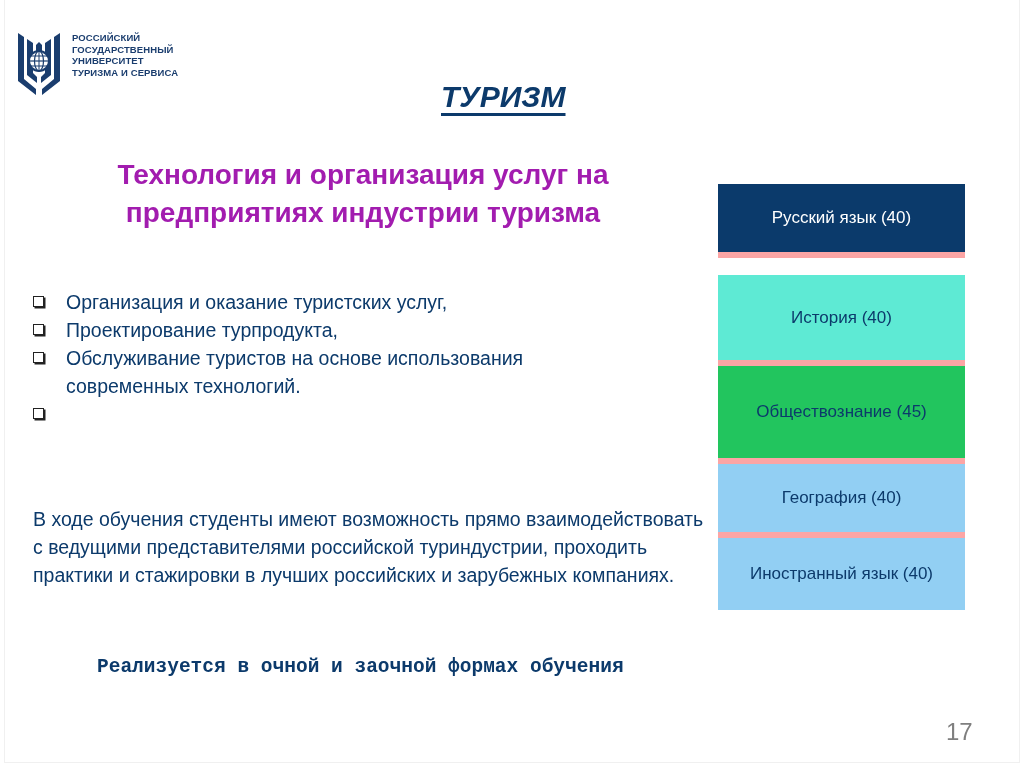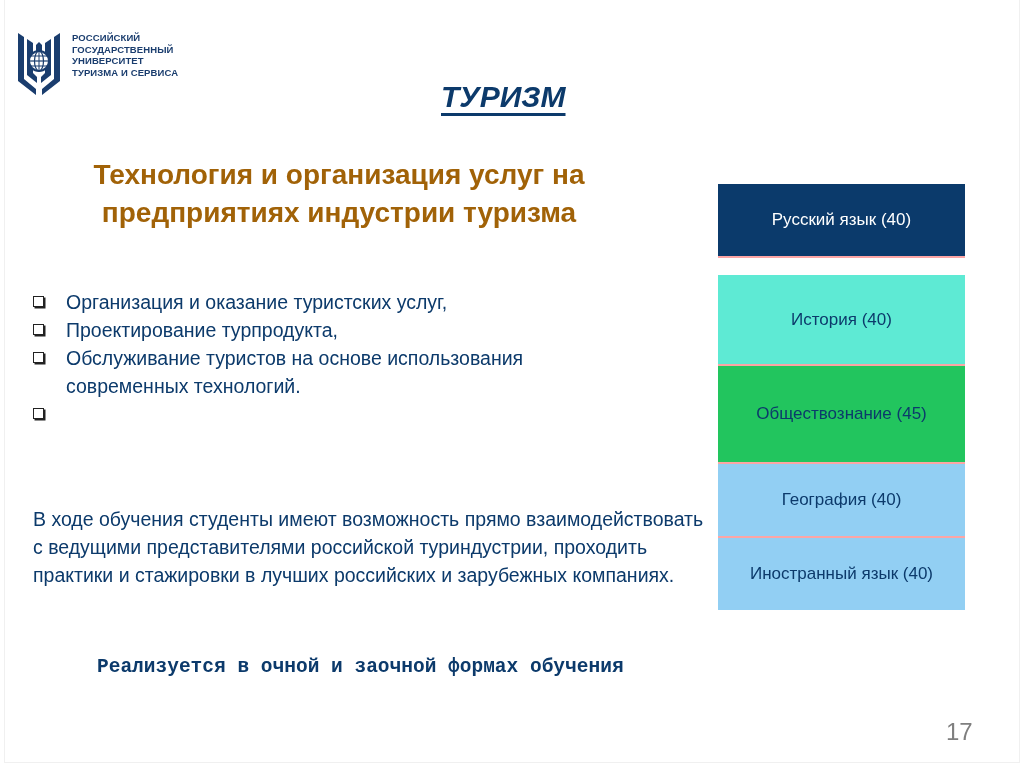--- a/index.html
+++ b/index.html
@@ -17,22 +17,22 @@
       position: absolute; left: 72px; top: 32px;
       font-size: 9.5px; font-weight: bold; color: #1a3d6e; line-height: 11.5px;
       letter-spacing: 0.1px;
     }
     .section-title {
       position: absolute; left: 441px; top: 80px;
       font-size: 30px; font-weight: bold; font-style: italic; color: #0c3a6b;
       text-decoration: underline; text-decoration-thickness: 3px; text-underline-offset: 6px;
     }
     .program-title {
-      position: absolute; left: 24px; top: 156px; width: 630px;
-      text-align: center; font-size: 28px; font-weight: bold; color: #a16207; line-height: 38px;
+      position: absolute; left: 48px; top: 156px; width: 630px;
+      text-align: center; font-size: 28px; font-weight: bold; color: #a21caf; line-height: 38px;
     }
     .bullets {
       position: absolute; left: 33px; top: 288px; width: 670px;
       margin: 0; padding: 0; list-style: none;
       font-size: 19.5px; color: #0c3a6b; line-height: 28px;
     }
     .bullets li { position: relative; padding-left: 33px; }
     .bullets .box {
       position: absolute; left: 0; top: 8px; width: 9px; height: 9px;
       border: 1.5px solid #222; box-shadow: 1.5px 1.5px 0 #222; background: #fff;
@@ -43,21 +43,21 @@
     }
     .forms {
       position: absolute; left: 97px; top: 656px;
       font-size: 19.5px; font-weight: bold; color: #0c3a6b; font-family: Liberation Mono, monospace;
     }
     .subjects {
       position: absolute; left: 718px; top: 184px; width: 247px;
     }
     .subject {
       display: flex; align-items: center; justify-content: center;
-      font-size: 17px; border-bottom: 2px solid #fca5a5; box-sizing: border-box;
+      font-size: 17px; border-bottom: 6px solid #fca5a5; box-sizing: border-box;
     }
     .page-num {
       position: absolute; left: 946px; top: 718px;
       font-size: 24px; color: #7f7f7f;
     }
   </style>
 </head>
 <body>
 
 <div class="frame"></div>

